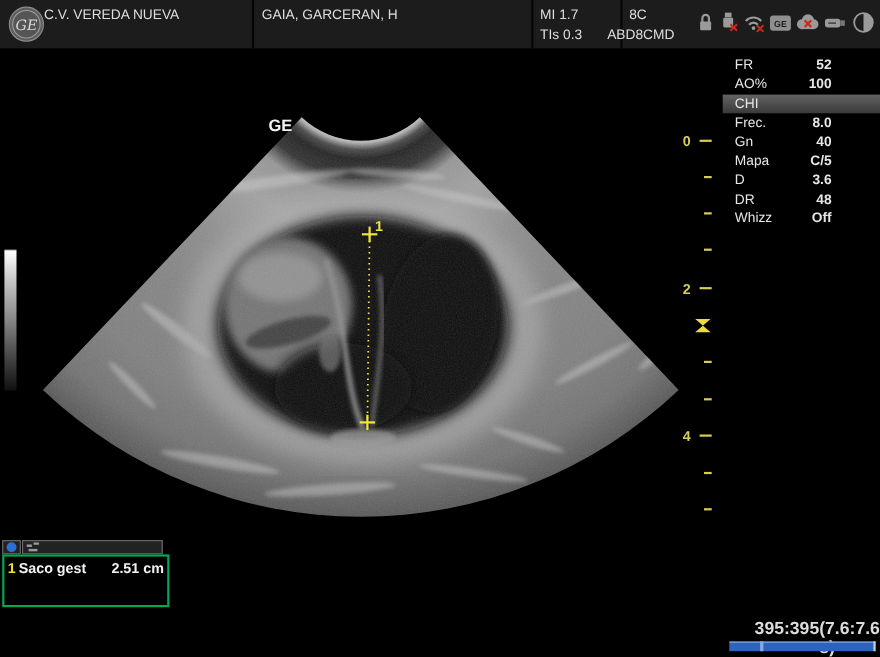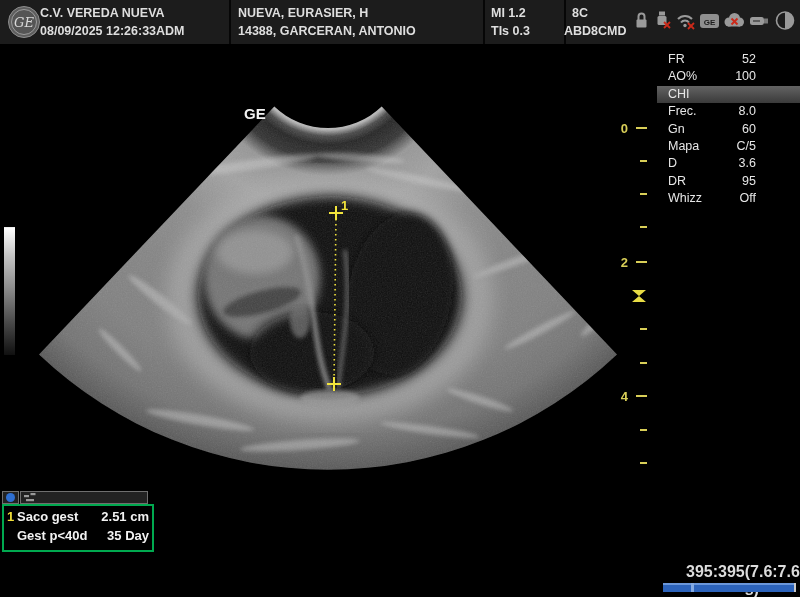--- a/index.html
+++ b/index.html
@@ -2,30 +2,30 @@
 <html><head>
 <meta charset="utf-8">
 <style>
   html,body{margin:0;padding:0;background:#000;}
   .screen{position:relative;width:800px;height:597px;background:#000;overflow:hidden;
           font-family:"Liberation Sans",sans-serif;-webkit-font-smoothing:antialiased;}
 
   
   .topbar{position:absolute;left:0;top:0;width:800px;height:44px;background:#1c1c1c;}
   .topbar .vdiv{position:absolute;top:0;width:2px;height:44px;background:#060606;}
-  .tb-text{position:absolute;color:#dedede;font-weight:700;font-size:12.5px;line-height:18px;white-space:nowrap;}
+  .tb-text{position:absolute;color:#dedede;font-weight:400;font-size:12.5px;line-height:18px;white-space:nowrap;}
   .logo{position:absolute;left:7px;top:5px;}
 
   .status-icons{position:absolute;right:3px;top:9px;display:flex;gap:2px;align-items:center;}
   .status-icons svg{display:block;}
 
   
   .params{position:absolute;left:660px;top:51px;width:138px;color:#e6e6e6;font-size:12.5px;}
   .prow{position:relative;height:17.4px;line-height:17.4px;display:flex;justify-content:space-between;padding-left:8px;align-items:flex-end;}
-  .prow .pval{padding-right:42px;}
+  .prow .pval{padding-right:42px;font-weight:bold;}
   .prow.hl{background:linear-gradient(180deg,#636363,#3a3a3a);margin-left:-3px;padding-left:11px;width:141px;}
 
   
   .graybar{position:absolute;left:4px;top:227px;width:11px;height:127px;
            background:linear-gradient(180deg,#ffffff 0%,#c4c4c4 22%,#8a8a8a 48%,#484848 75%,#101010 100%);
            border-top:1px solid #eee;}
 
   
   .meas-head{position:absolute;left:2px;top:491px;width:146px;height:13px;display:flex;}
   .meas-head .cell{background:#222;border:1px solid #6f6f6f;height:11px;display:flex;align-items:center;}
@@ -167,30 +167,28 @@
 
   <div class="topbar">
     <div class="logo">
       <svg width="34" height="34">
         <circle cx="17" cy="17" r="15.5" fill="#5e5e5e" stroke="#8d8d8d" stroke-width="1"></circle>
         <circle cx="17" cy="17" r="12.5" fill="#555" stroke="#9d9d9d" stroke-width="1"></circle>
         <text x="17" y="22" text-anchor="middle" font-family="DejaVu Serif, serif" font-style="italic" font-size="13" fill="#d9d9d9">GE</text>
       </svg>
     </div>
     <div class="tb-text" style="left:40px;top:4px;">C.V. VEREDA NUEVA</div>
-    <div class="tb-text" style="left:40px;top:22px;">08/09/2025 12:26:33ADM</div>
     <div class="vdiv" style="left:229px;"></div>
-    <div class="tb-text" style="left:238px;top:4px;">NUEVA, EURASIER, H</div>
-    <div class="tb-text" style="left:238px;top:22px;">14388, GARCERAN, ANTONIO</div>
+    <div class="tb-text" style="left:238px;top:4px;">GAIA, GARCERAN, H</div>
     <div class="vdiv" style="left:483px;"></div>
-    <div class="tb-text" style="left:491px;top:4px;">MI 1.2</div>
+    <div class="tb-text" style="left:491px;top:4px;">MI 1.7</div>
     <div class="tb-text" style="left:491px;top:22px;text-align:center;">TIs 0.3</div>
     <div class="vdiv" style="left:564px;"></div>
     <div class="tb-text" style="left:572px;top:4px;">8C</div>
-    <div class="tb-text" style="left:564px;top:22px;text-align:center;">ABD8CMD</div>
+    <div class="tb-text" style="left:552px;top:22px;text-align:center;">ABD8CMD</div>
 
     <div class="status-icons">
       <svg width="17" height="22">
         <path d="M5.5,11 v-3.5 a3,3 0 0 1 6,0 v3.5" stroke="#9a9a9a" stroke-width="2" fill="none"></path>
         <rect x="3.5" y="10.5" width="10" height="8" rx="1" fill="#9a9a9a"></rect>
       </svg>
       <svg width="21" height="22">
         <rect x="7" y="2.5" width="6" height="4" fill="#9a9a9a"></rect>
         <rect x="5.5" y="7" width="9" height="9" rx="1.5" fill="#9a9a9a"></rect>
         <g stroke="#cc2a1a" stroke-width="1.8">
@@ -245,33 +243,33 @@
     <div class="prow hl">
       <span>CHI</span>
       <span class="pval"></span>
     </div>
     <div class="prow">
       <span>Frec.</span>
       <span class="pval">8.0</span>
     </div>
     <div class="prow">
       <span>Gn</span>
-      <span class="pval">60</span>
+      <span class="pval">40</span>
     </div>
     <div class="prow">
       <span>Mapa</span>
       <span class="pval">C/5</span>
     </div>
     <div class="prow">
       <span>D</span>
       <span class="pval">3.6</span>
     </div>
     <div class="prow">
       <span>DR</span>
-      <span class="pval">95</span>
+      <span class="pval">48</span>
     </div>
     <div class="prow">
       <span>Whizz</span>
       <span class="pval">Off</span>
     </div>
   </div>
 
   <div class="meas-head">
     <div class="cell dot">
       <span class="bluedot"></span>
@@ -284,25 +282,20 @@
       </svg>
     </div>
   </div>
   <div class="meas-box">
     <div class="mrow">
       <span class="idx">1</span>
       <span>Saco gest</span>
       <span class="sp"></span>
       <span>2.51 cm</span>
     </div>
-    <div class="mrow r2">
-      <span>Gest p&lt;40d</span>
-      <span class="sp"></span>
-      <span>35 Day</span>
-    </div>
   </div>
 
   <div class="cine-text">
     <span class="f">395:395</span>
     <span>(7.6:7.6 s)</span>
   </div>
   <div class="cine-bar">
     <div class="cine-marker"></div>
     <div class="cine-endcap"></div>
   </div>

